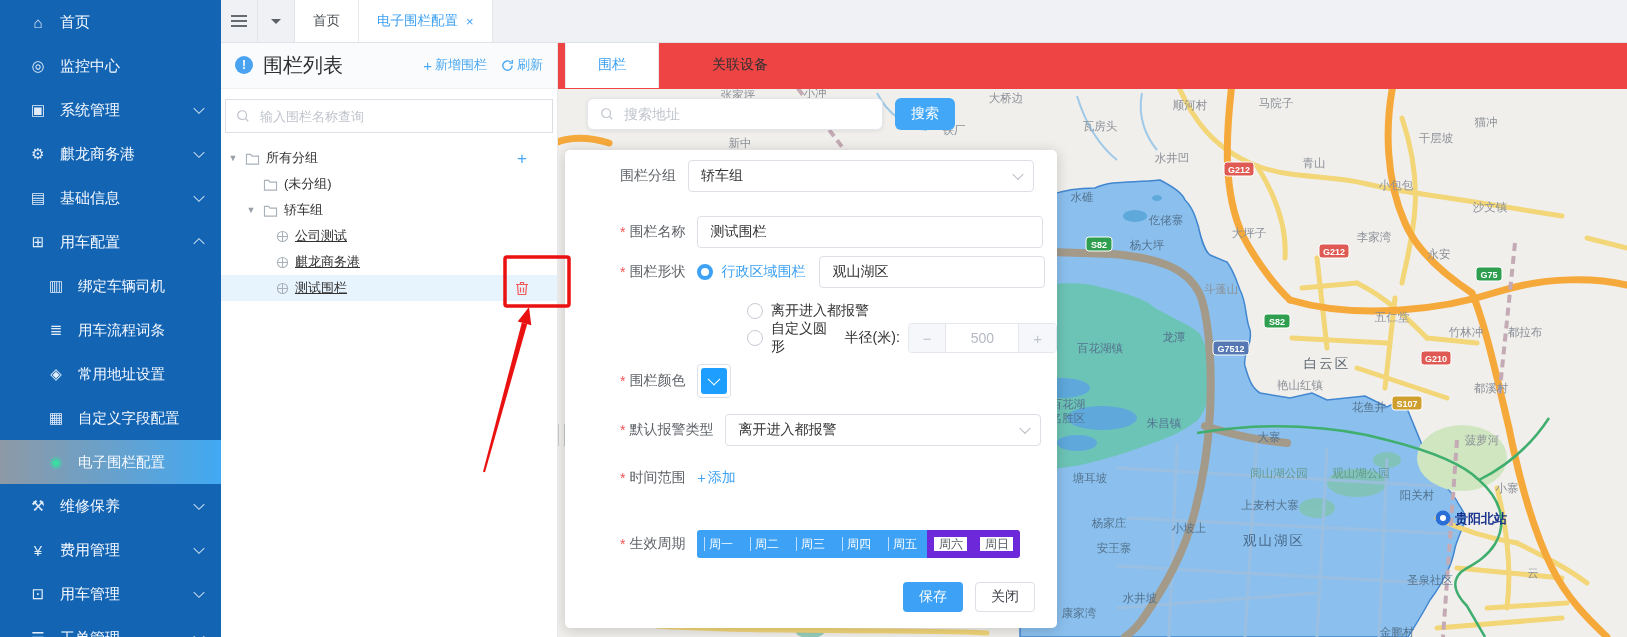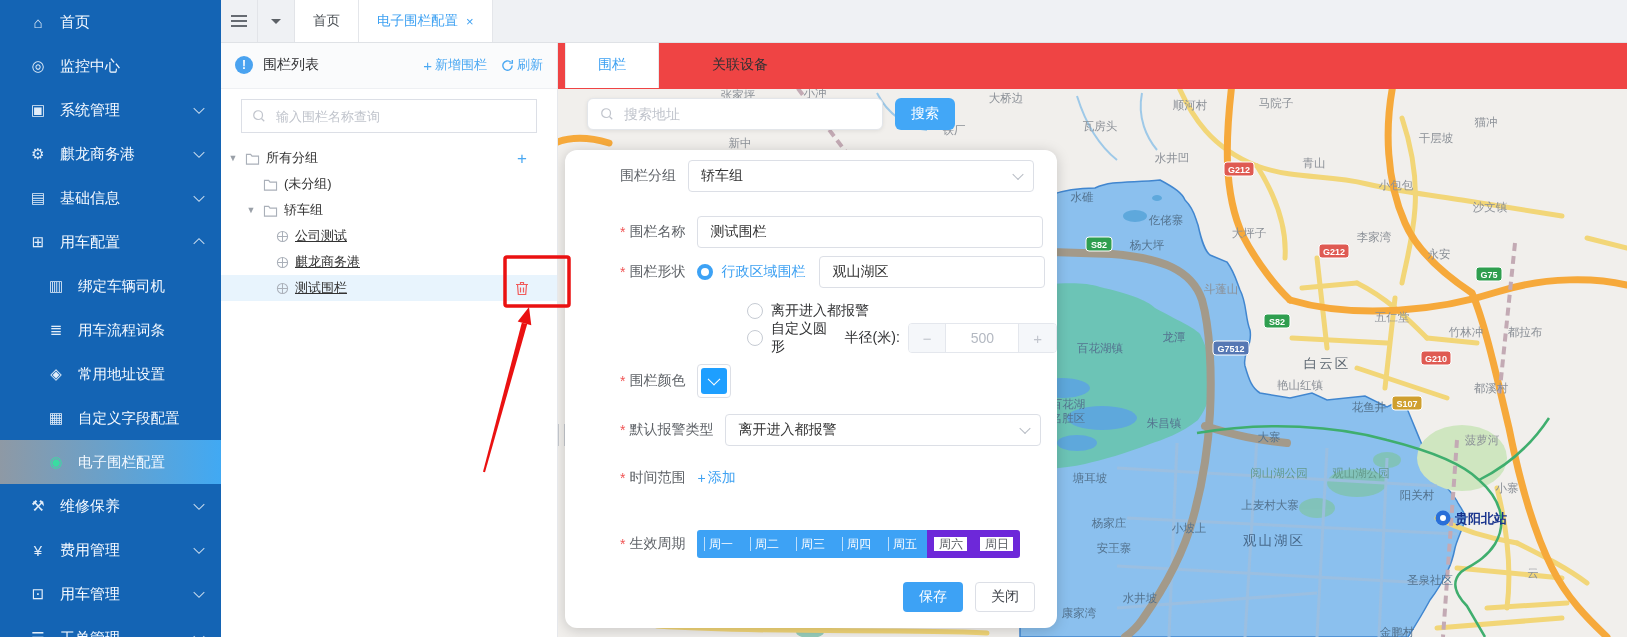--- a/index.html
+++ b/index.html
@@ -27,24 +27,24 @@
        font-size:13.5px;color:#4d5257;gap:8px;cursor:pointer;}
   .tab.active{color:#3ea1f2;}
   .tab .tclose{color:#3ea1f2;font-size:13px;}
   
   #fence-panel{position:absolute;left:221px;top:42px;width:336px;bottom:0;background:#fff;
                border-right:1px solid #e6e8ec;z-index:12;display:flex;flex-direction:column;}
   .fp-head{height:46px;flex:0 0 46px;display:flex;align-items:center;padding:0 14px;background:#fafbfc;
            border-bottom:1px solid #eef0f3;}
   .fp-info{width:18px;height:18px;flex:0 0 18px;border-radius:50%;background:#4aa3f0;color:#fff;font-size:12px;
            font-weight:bold;display:flex;align-items:center;justify-content:center;margin-right:10px;}
-  .fp-title{font-size:14px;color:#303133;flex:1;}
+  .fp-title{font-size:20px;color:#303133;flex:1;}
   .fp-link{color:#4aa8f2;font-size:13px;display:flex;align-items:center;gap:3px;margin-left:14px;cursor:pointer;white-space:nowrap;}
   .fp-plus{font-size:15px;}
-  .fp-search{margin:10px 20px 6px;height:32px;flex:0 0 32px;border:1px solid #dcdfe6;border-radius:0;
+  .fp-search{margin:10px 4px 6px;height:32px;flex:0 0 32px;border:1px solid #dcdfe6;border-radius:0;
              display:flex;align-items:center;padding:0 10px;gap:8px;background:#fff;}
   .fp-search input{border:none;outline:none;flex:1;font-size:13px;color:#333;background:transparent;}
   input::placeholder{color:#c0c4cc;}
   .tree{flex:1;padding-top:6px;}
   .tree-row{height:26px;display:flex;align-items:center;font-size:13px;color:#333;gap:6px;padding-left:6px;cursor:pointer;}
   .tree-row.lv1{padding-left:24px;}
   .tree-row.lv2{padding-left:55px;text-decoration:underline;}
   .tree-row.sel{background:#e8f4fd;}
   .caret{width:12px;flex:0 0 12px;color:#9aa0a8;font-size:9px;text-align:center;}
   .t-ico{display:flex;align-items:center;}
@@ -67,21 +67,21 @@
   #splitter{position:absolute;left:558px;top:424px;width:5px;height:22px;border-left:1px solid #c6c9ce;
             border-right:1px solid #c6c9ce;z-index:9;cursor:col-resize;}
   
   #map-search{position:absolute;left:587px;top:98px;width:296px;height:32px;background:#fff;border:1px solid #e3e6ea;
               border-radius:6px;display:flex;align-items:center;padding:0 12px;gap:8px;z-index:9;
               box-shadow:0 1px 4px rgba(0,0,0,.08);box-sizing:border-box;}
   #map-search input{border:none;outline:none;flex:1;font-size:14px;color:#a21caf;}
   #map-search-btn{position:absolute;left:895px;top:98px;width:60px;height:32px;background:#42a7f7;color:#fff;
                   border:none;border-radius:6px;font-size:14px;z-index:9;cursor:pointer;}
   
-  #fence-form{position:absolute;left:565px;top:150px;width:492px;height:478px;background:#fff;border-radius:12px;
+  #fence-form{position:absolute;left:565px;top:150px;width:492px;height:478px;background:#fff;border-radius:5px;
               box-shadow:0 2px 14px rgba(0,0,0,.18);z-index:10;}
   .frow{position:absolute;left:55px;display:flex;align-items:center;}
   .req{color:#f05353;margin-right:4px;font-size:14px;}
   .flab{font-size:14px;color:#5f6368;margin-right:12px;white-space:nowrap;}
   .fsel{height:32px;border:1px solid #dcdfe6;border-radius:4px;display:flex;align-items:center;
         padding:0 28px 0 12px;font-size:14px;color:#333;position:relative;box-sizing:border-box;background:#fff;cursor:pointer;}
   .vchev{position:absolute;right:11px;top:50%;width:7px;height:7px;border-right:1.4px solid #b7bcc4;
          border-bottom:1.4px solid #b7bcc4;transform:translateY(-70%) rotate(45deg);}
   .ftxt{height:32px;border:1px solid #dcdfe6;border-radius:4px;padding:0 12px;font-size:14px;color:#333;
         box-sizing:border-box;outline:none;}

